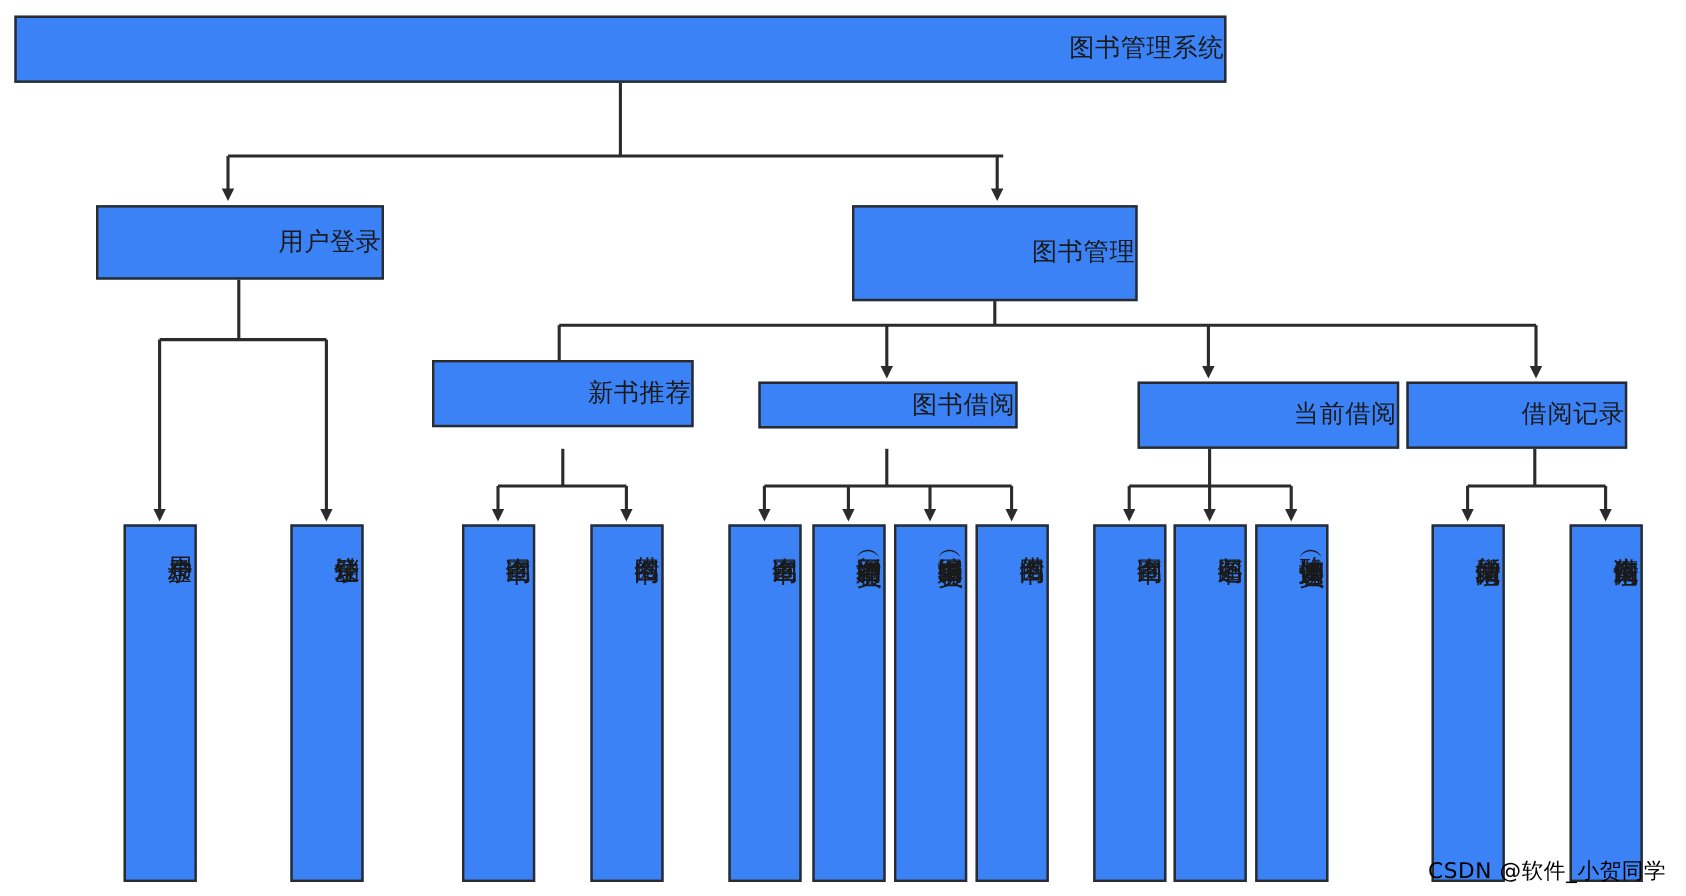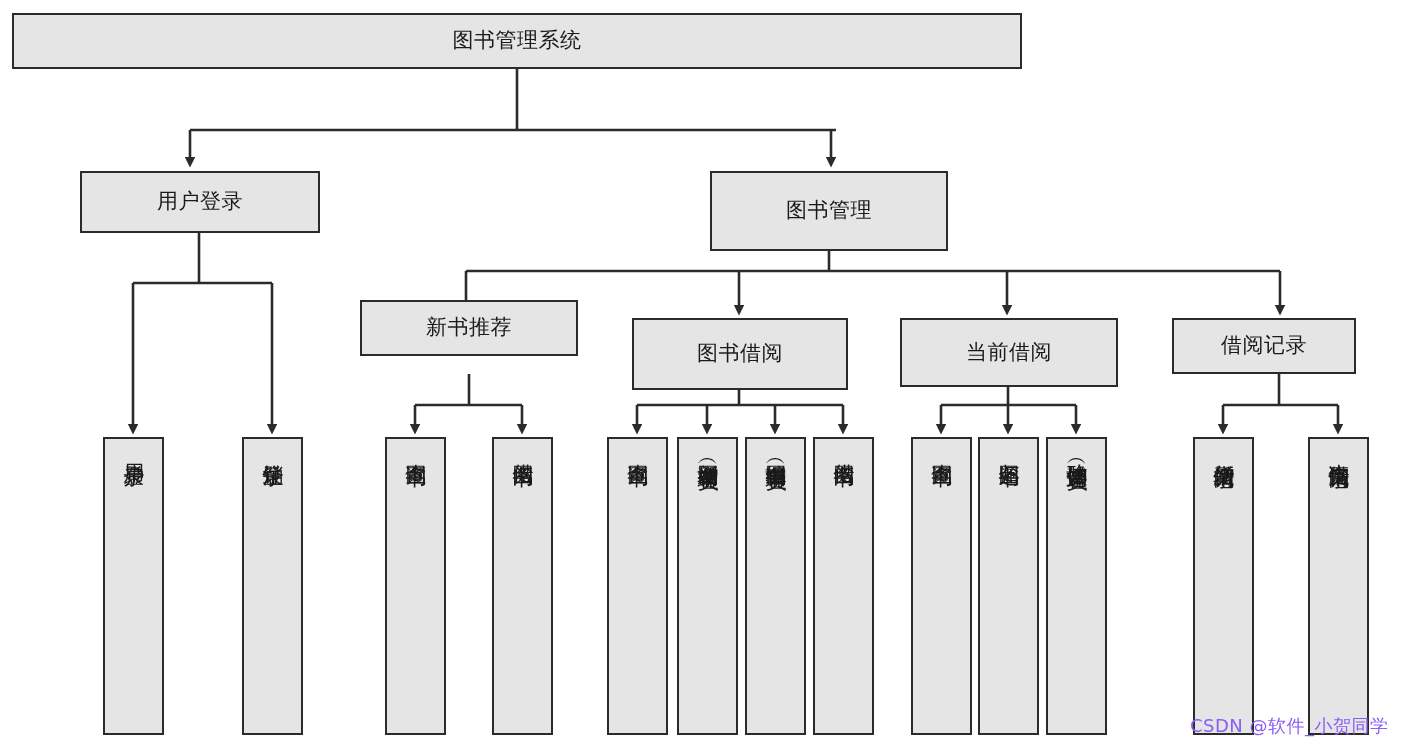--- a/index.html
+++ b/index.html
@@ -20,24 +20,24 @@
     left: 0;
     top: 0;
     width: 1405px;
     height: 747px;
     pointer-events: none;
   }
   .node {
     position: absolute;
     box-sizing: border-box;
     border: 2px solid #2b2b2b;
-    background: #e5e5e5;
+    background: #3b82f6;
     display: flex;
     align-items: center;
-    justify-content: center;
+    justify-content: flex-end;
     color: #1a1a1a;
   }
   .node.horiz {
     font-size: 21px;
     line-height: 1.2;
     letter-spacing: 0.5px;
   }
   .node.vert {
     padding: 8px 0 0 0;
     align-items: flex-start;
@@ -46,21 +46,21 @@
     writing-mode: vertical-rl;
     text-orientation: upright;
     font-size: 21px;
     line-height: 1.18;
     letter-spacing: 1px;
     white-space: nowrap;
   }
   .watermark {
     position: absolute;
     font-size: 18px;
-    color: #8b5cf6;
+    color: #000000;
     white-space: nowrap;
     letter-spacing: 0.5px;
   }
 </style>
 </head>
 <body>
 
 <div id="canvas">
 
   <svg class="edges" viewBox="0 0 1405 747">
@@ -122,25 +122,25 @@
   </div>
 
   <div class="node horiz" style="left:710px; top:171px; width:238px; height:80px;">
     <span>图书管理</span>
   </div>
 
   <div class="node horiz" style="left:360px; top:300px; width:218px; height:56px;">
     <span>新书推荐</span>
   </div>
 
-  <div class="node horiz" style="left:632px; top:318px; width:216px; height:72px;">
+  <div class="node horiz" style="left:632px; top:318px; width:216px; height:39px;">
     <span>图书借阅</span>
   </div>
 
-  <div class="node horiz" style="left:900px; top:318px; width:218px; height:69px;">
+  <div class="node horiz" style="left:948px; top:318px; width:218px; height:56px;">
     <span>当前借阅</span>
   </div>
 
   <div class="node horiz" style="left:1172px; top:318px; width:184px; height:56px;">
     <span>借阅记录</span>
   </div>
 
   <div class="node vert" style="left:103px; top:437px; width:61px; height:298px;">
     <span class="vlabel">用户登录</span>
   </div>

